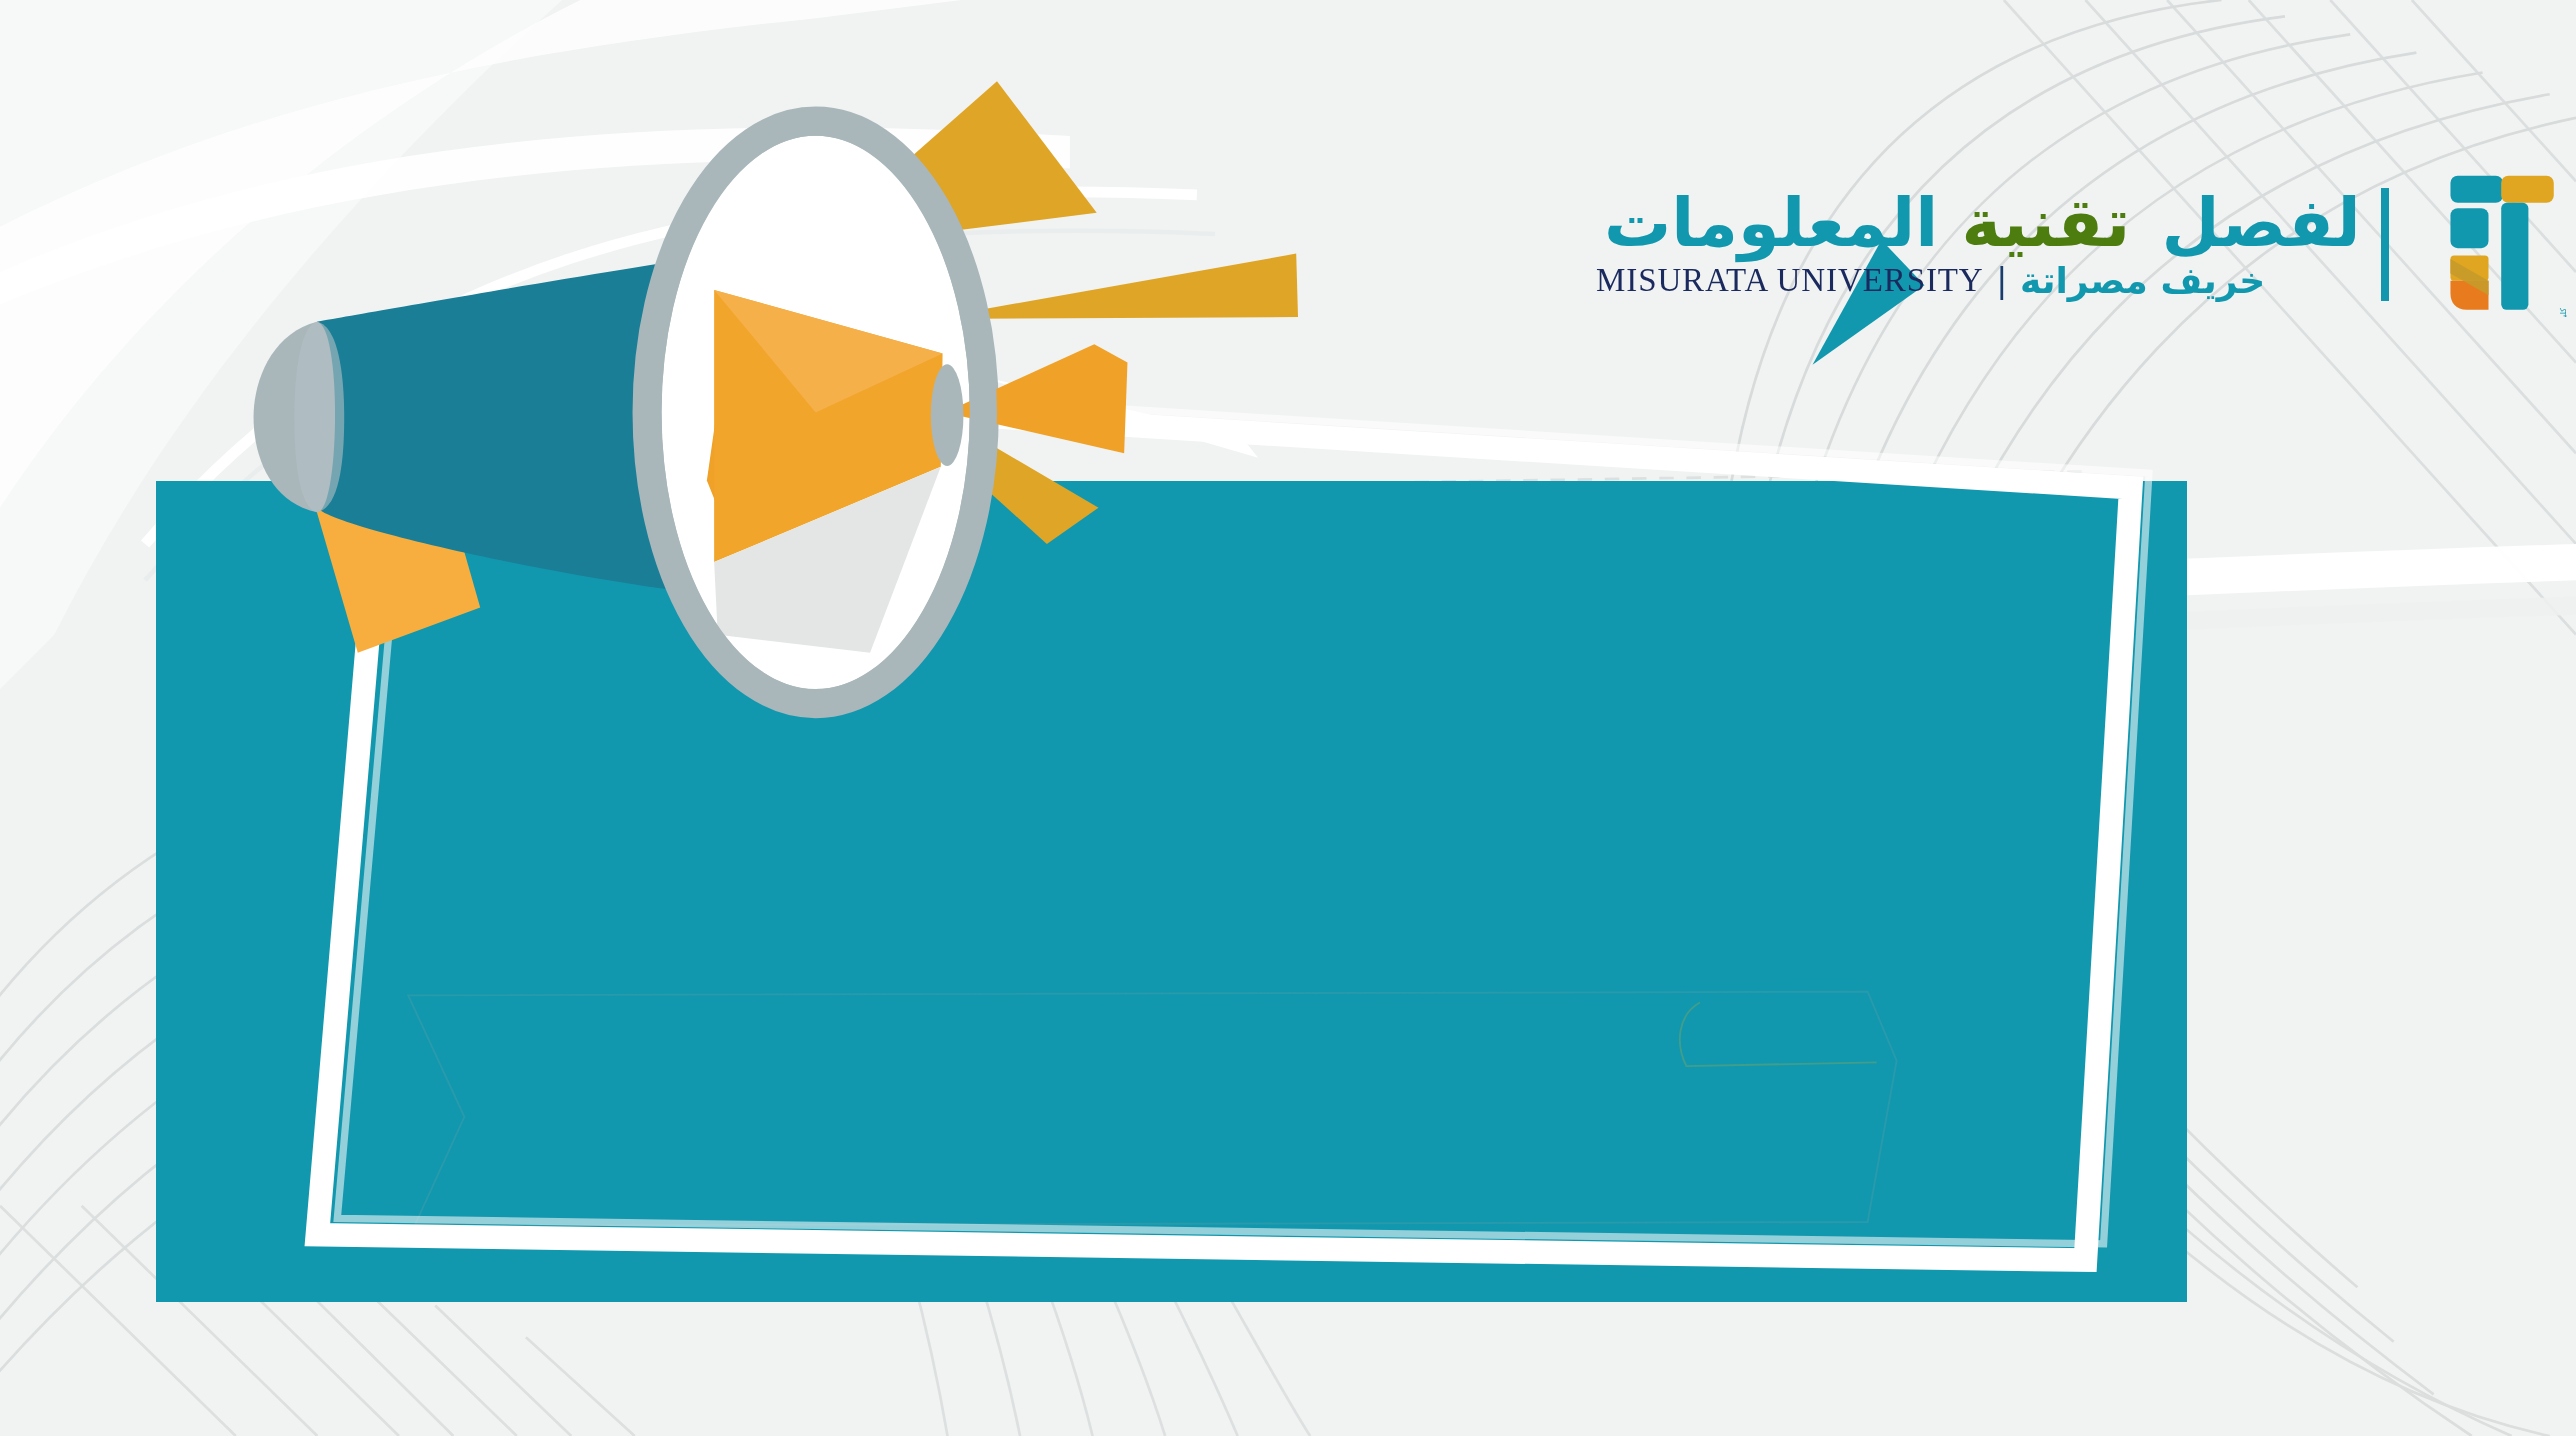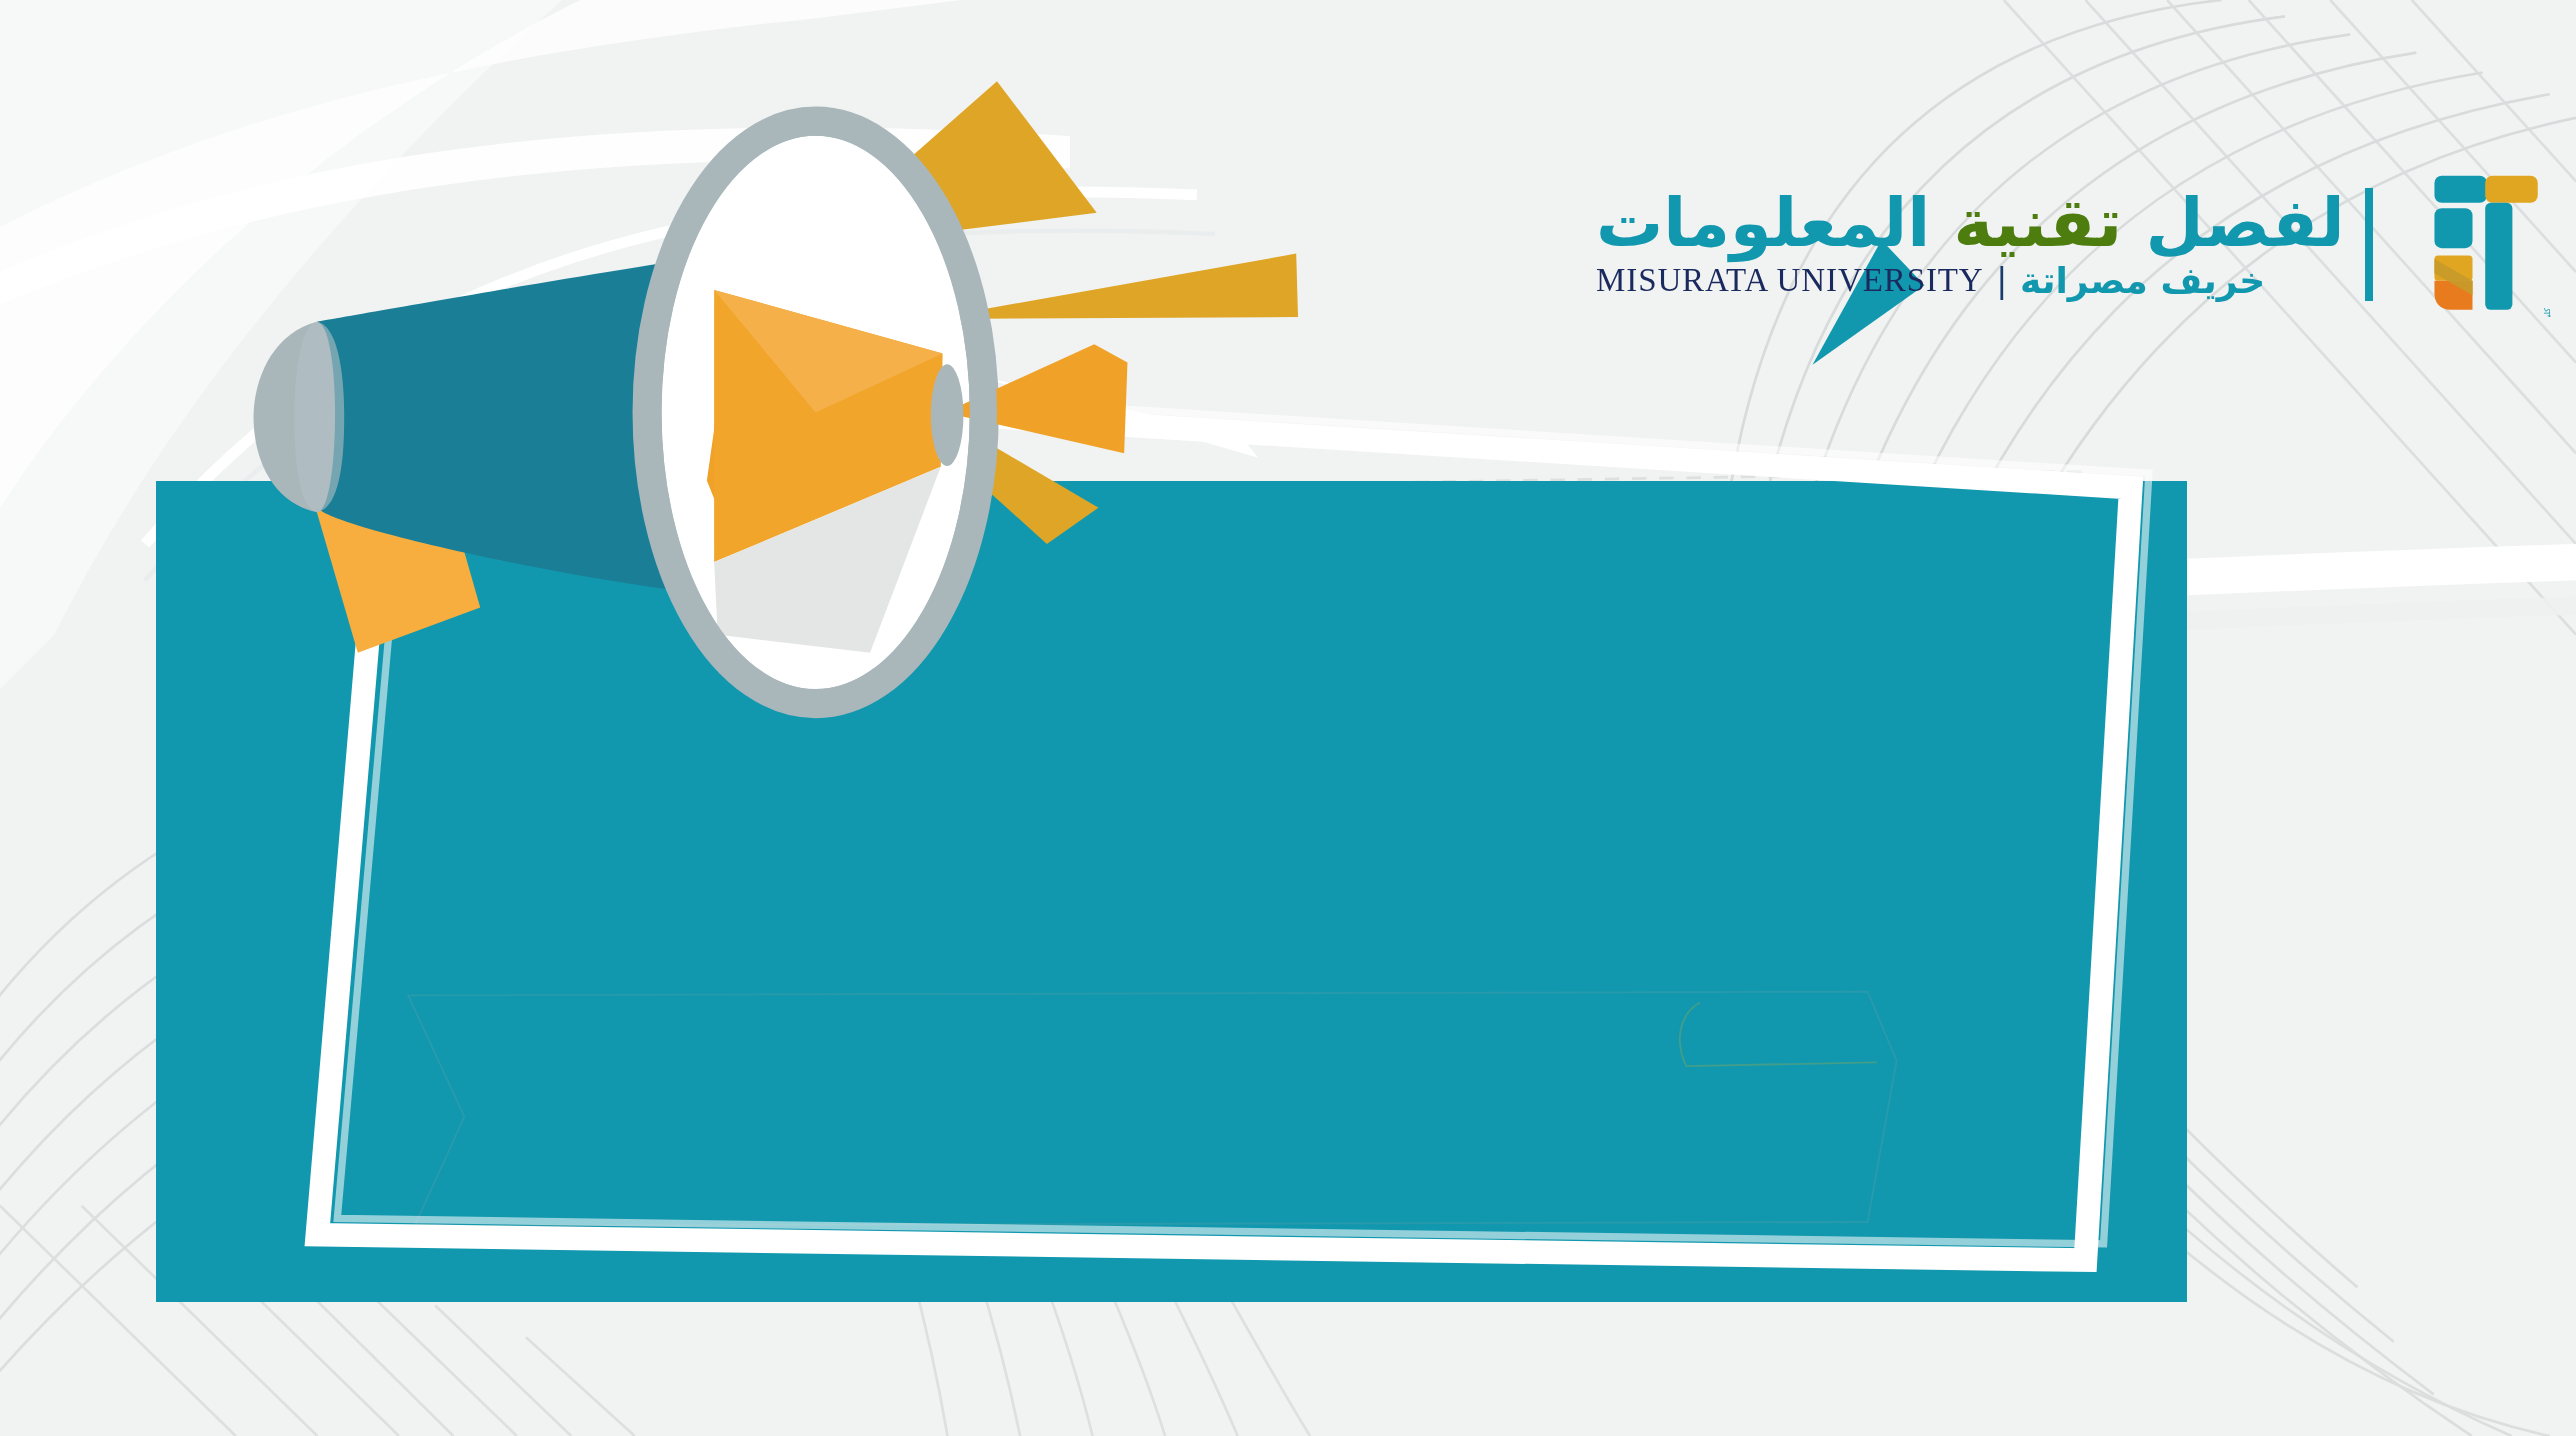--- a/index.html
+++ b/index.html
@@ -82,21 +82,21 @@
     direction:rtl;
     line-height:1;
   }
   .logo-line1{
     font-size:67px;
     font-weight:bold;
     white-space:nowrap;
     color:#1a6fa0;
   }
   .logo-line1 .gold{color:#4d7c0f;}
-  .logo-line1 .teal{color:#1298ae;}
+  .logo-line1 .teal{color:#1298ae;margin-left:8px;}
   .logo-line2{
     margin-top:5.4px;
     display:flex;
     align-items:center;
     justify-content:flex-end;
     gap:12.7px;
     white-space:nowrap;
   }
   .logo-ar2{
     font-size:36px;

